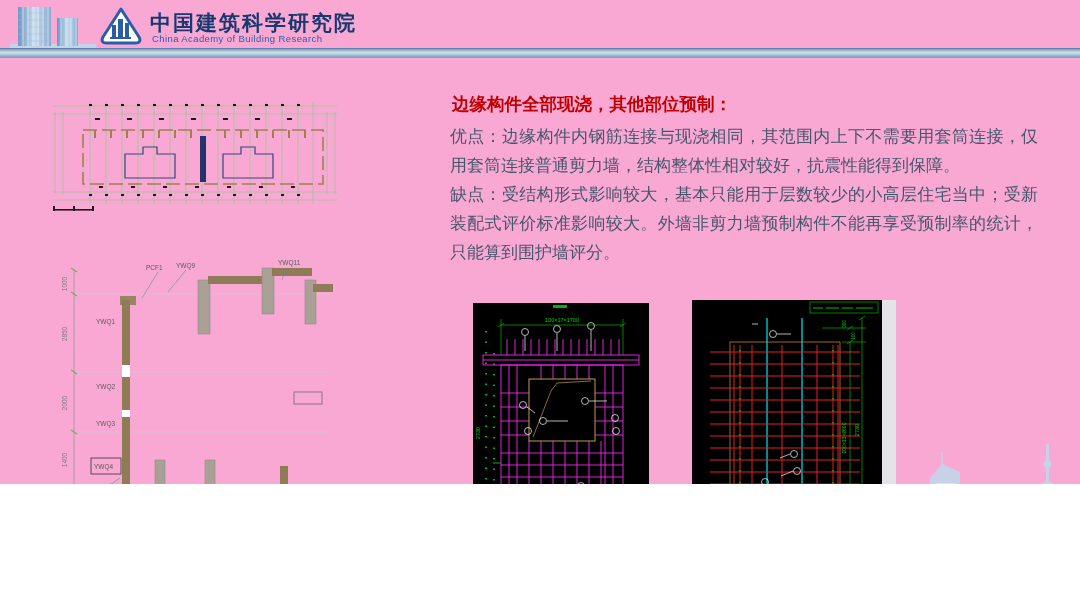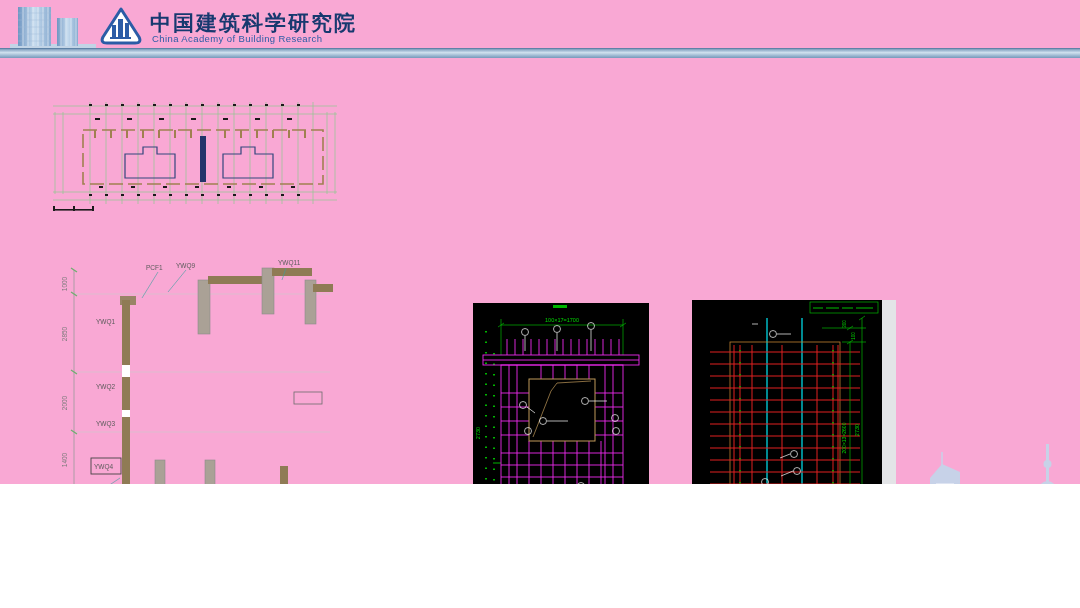--- a/index.html
+++ b/index.html
@@ -47,20 +47,25 @@
     <rect x="14" y="19" width="4" height="13" fill="#2b5ca6"></rect>
     <rect x="20" y="13" width="5" height="19" fill="#2b5ca6"></rect>
     <rect x="27" y="17" width="4" height="15" fill="#2b5ca6"></rect>
     <rect x="12" y="31" width="21" height="2" fill="#2b5ca6"></rect>
   </svg>
 
   <div class="abs" id="hdr-cn">中国建筑科学研究院</div>
   <div class="abs" id="hdr-en">China Academy of Building Research</div>
   <div class="abs" id="hdr-bar"></div>
 
+  <div class="abs" id="txt">
+    <h3>边缘构件全部现浇，其他部位预制：</h3>
+    <p>优点：边缘构件内钢筋连接与现浇相同，其范围内上下不需要用套筒连接，仅用套筒连接普通剪力墙，结构整体性相对较好，抗震性能得到保障。</p>
+    <p>缺点：受结构形式影响较大，基本只能用于层数较少的小高层住宅当中；受新装配式评价标准影响较大。外墙非剪力墙预制构件不能再享受预制率的统计，只能算到围护墙评分。</p>
+  </div>
 
   <svg class="abs" style="left:35px;top:92px" width="320" height="125" viewBox="0 0 320 125">
     <g stroke="#8fc88f" stroke-width="0.7">
       <path d="M18 14H302M18 22H302M18 100H302M18 108H302"></path>
       <path d="M55 10V112M71 10V112M87 10V112M103 10V112M119 10V112M135 10V112M151 10V112M167 10V112M183 10V112M199 10V112M215 10V112M231 10V112M247 10V112M263 10V112M278 10V112"></path>
       <path d="M20 20V102M28 20V102M292 20V102M300 20V102"></path>
     </g>
     <g fill="#1a1a1a">
       <rect x="54" y="12" width="3" height="2"></rect>
         <rect x="70" y="12" width="3" height="2"></rect>

